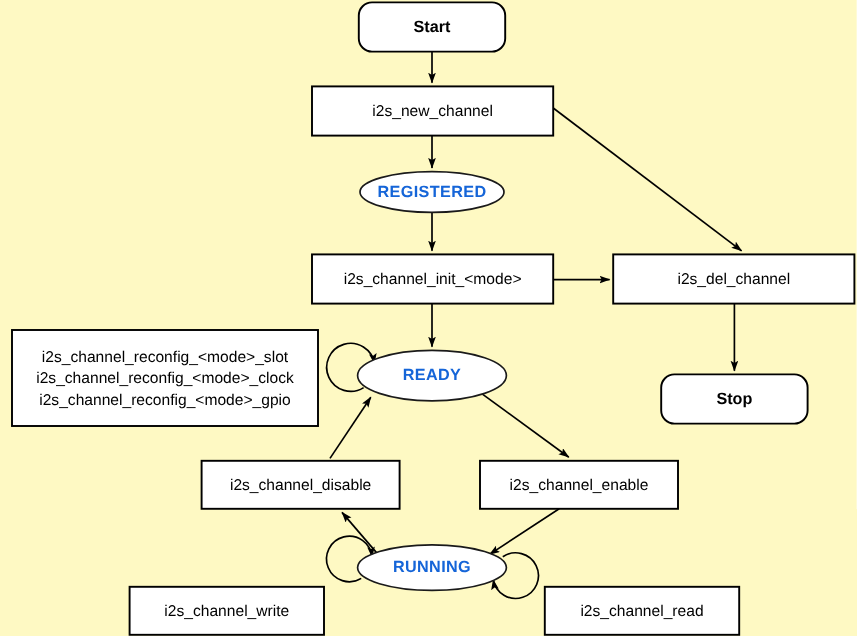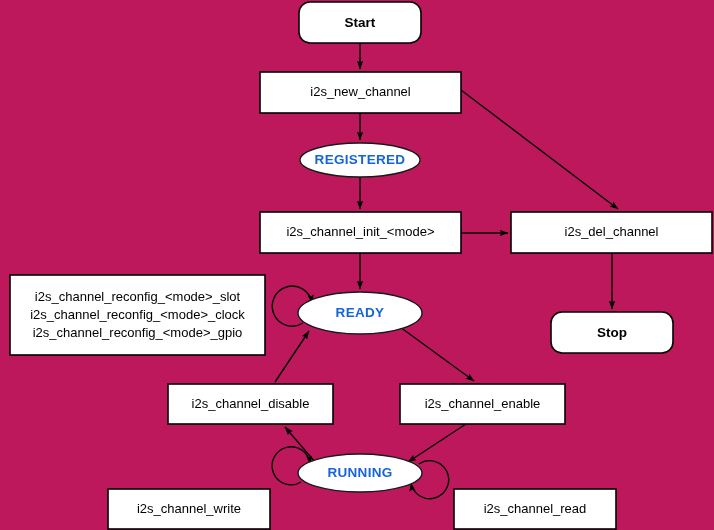--- a/index.html
+++ b/index.html
@@ -11,21 +11,21 @@
   body {
     width: 714px;
     height: 530px;
     overflow: hidden;
     font-family: "Liberation Sans", sans-serif;
   }
   #diagram-root {
     position: relative;
     width: 714px;
     height: 530px;
-    background: #be185d;
+    background: #fef9c3;
   }
   svg.flow {
     display: block;
     width: 714px;
     height: 530px;
   }
   .node-shape {
     fill: #ffffff;
     stroke: #000000;
     stroke-width: 1.6;

